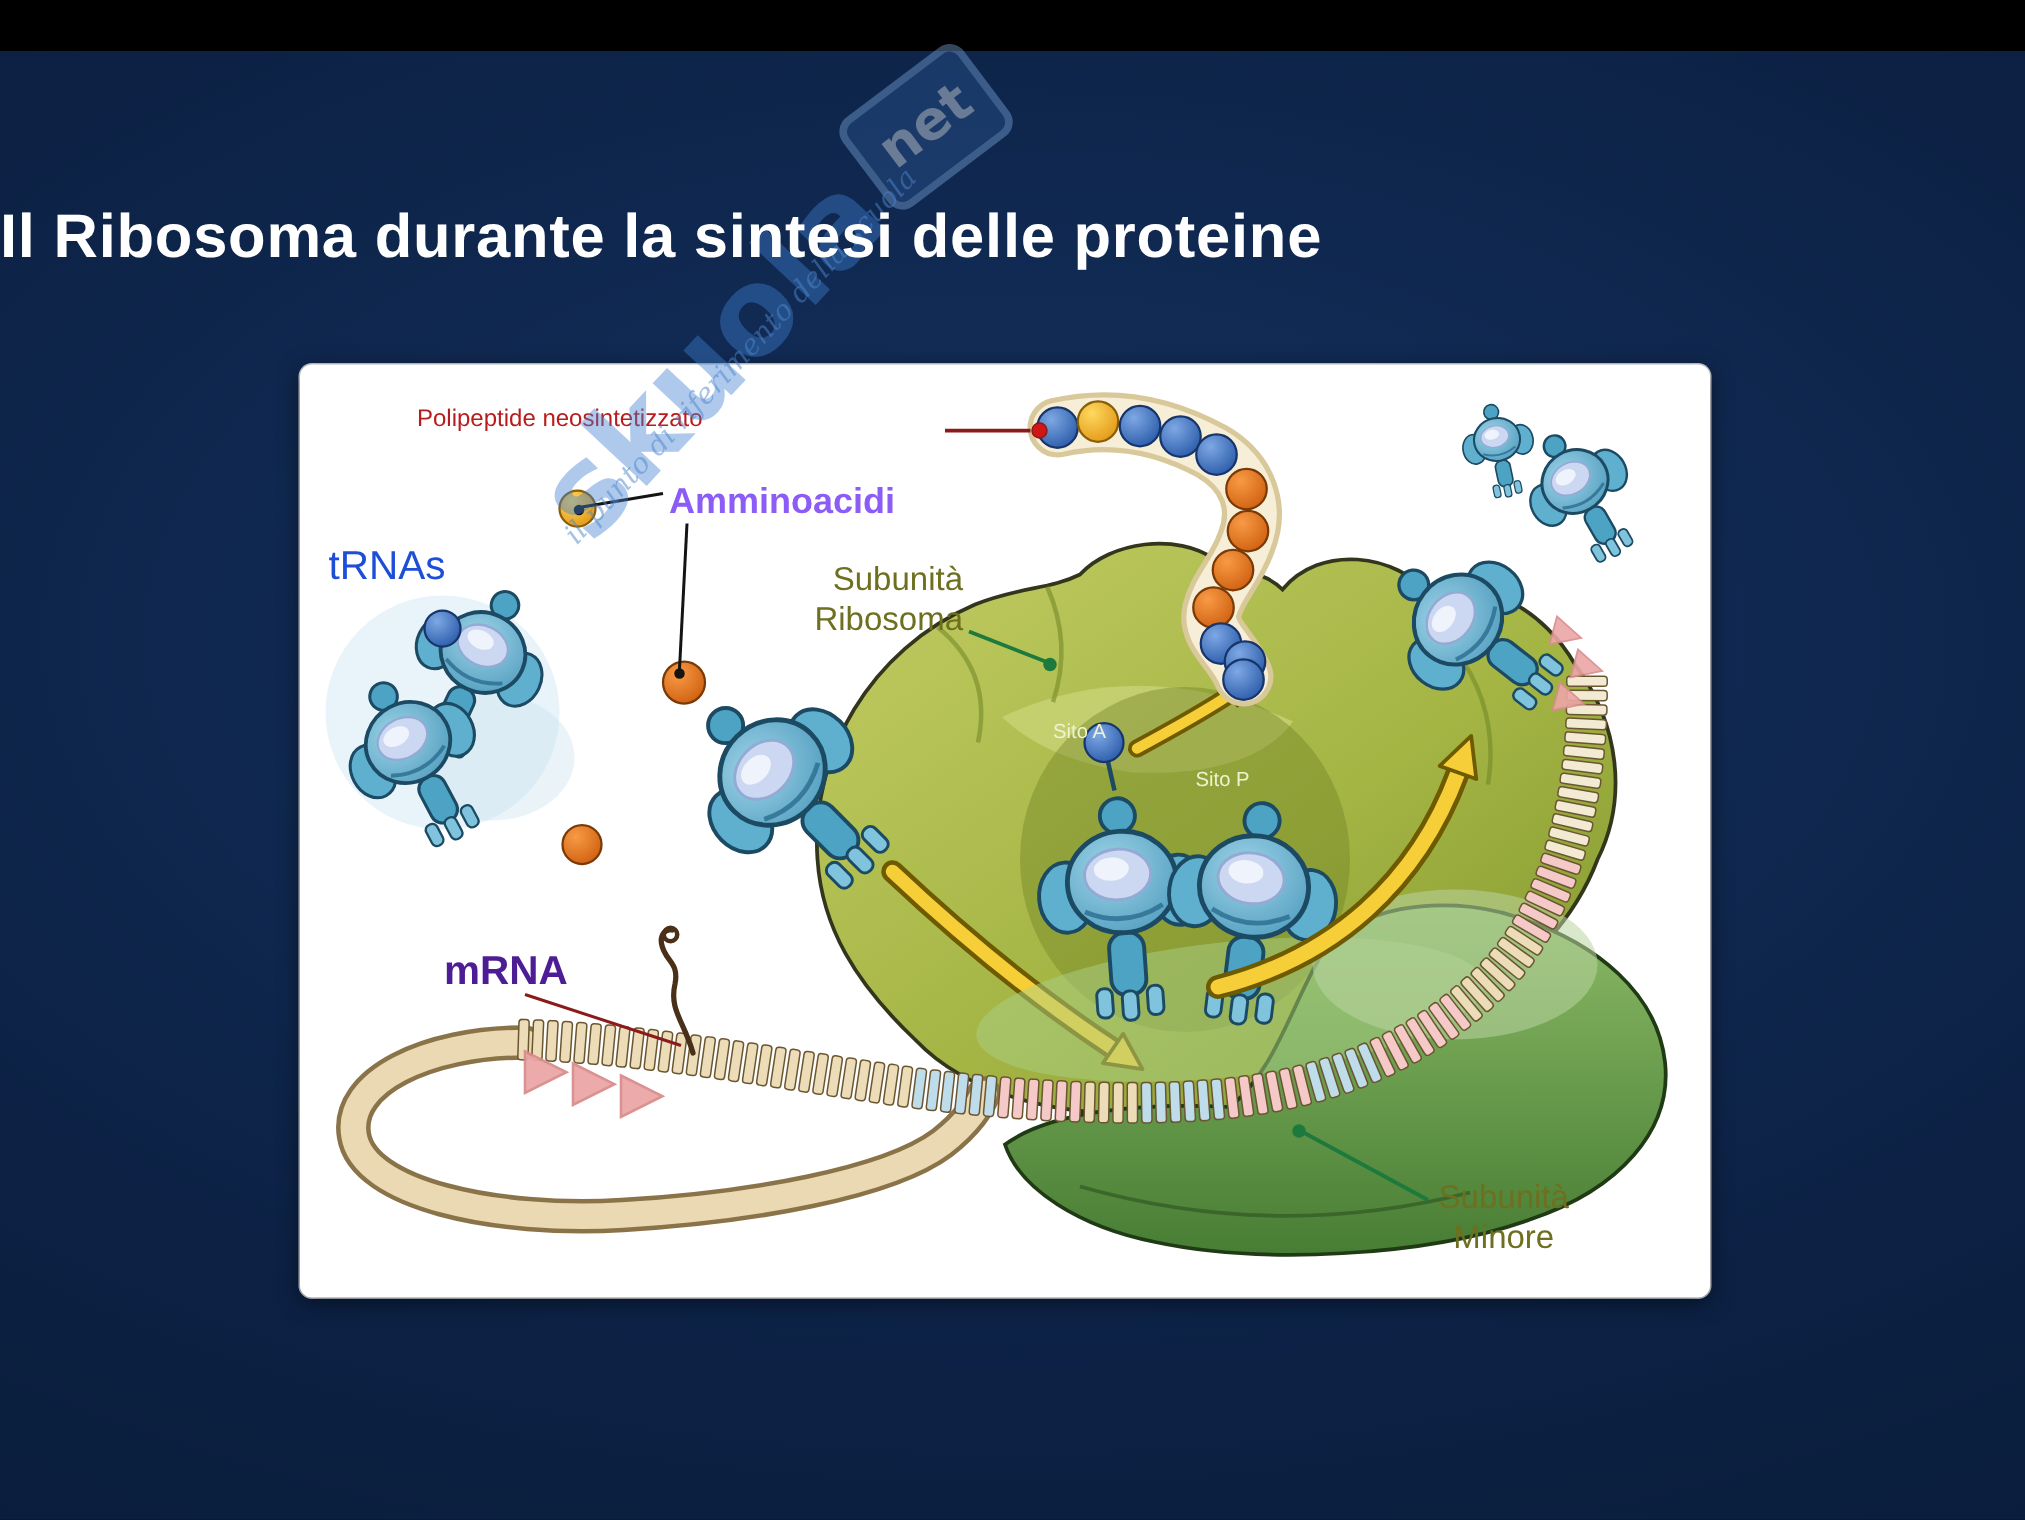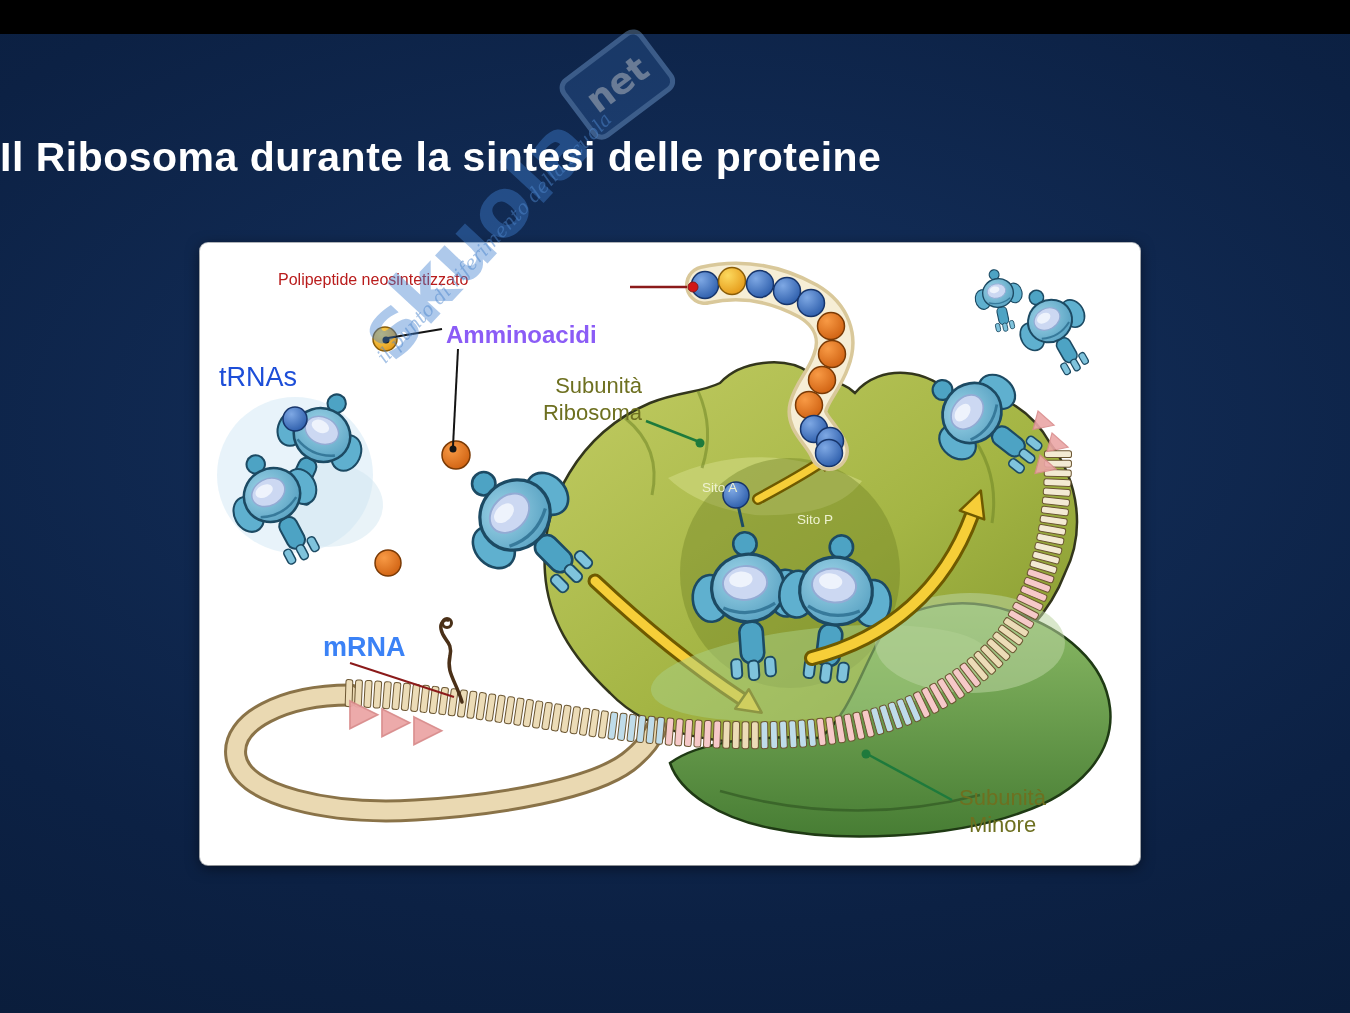--- a/index.html
+++ b/index.html
@@ -37,21 +37,21 @@
     position:absolute;left:200px;top:243px;width:940px;height:622px;background:#ffffff;
     border-radius:8px;box-shadow:0 3px 14px rgba(0,0,0,.5), 0 0 0 1px #cfd4da;z-index:3;
   }
   .panel svg{position:absolute;left:0;top:0;}
 
   .lbl{position:absolute;line-height:1.22;white-space:nowrap;z-index:4;}
   .lbl-polypeptide{left:78px;top:27px;font-size:16px;font-weight:400;color:#b91c1c;}
   .lbl-ammino{left:246px;top:77px;font-size:24px;font-weight:700;color:#8b5cf6;}
   .lbl-trnas{left:19px;top:118px;font-size:27px;color:#1d4ed8;}
   .lbl-maggiore{left:330px;top:130px;width:112px;text-align:right;font-size:22px;color:#6e7020;white-space:normal;}
-  .lbl-mrna{left:96px;top:388px;font-size:27px;font-weight:700;color:#3b82f6;margin-left:27px;}
+  .lbl-mrna{left:96px;top:388px;font-size:27px;font-weight:700;color:#4c1d95;}
   .lbl-minore{left:745px;top:542px;width:115px;text-align:center;font-size:22px;color:#6e7020;white-space:normal;}
   .lbl span{display:block;}
 </style>
 </head>
 <body>
 
 <div class="slide">
   <div class="top-bar"></div>
 
   <div class="watermark">

